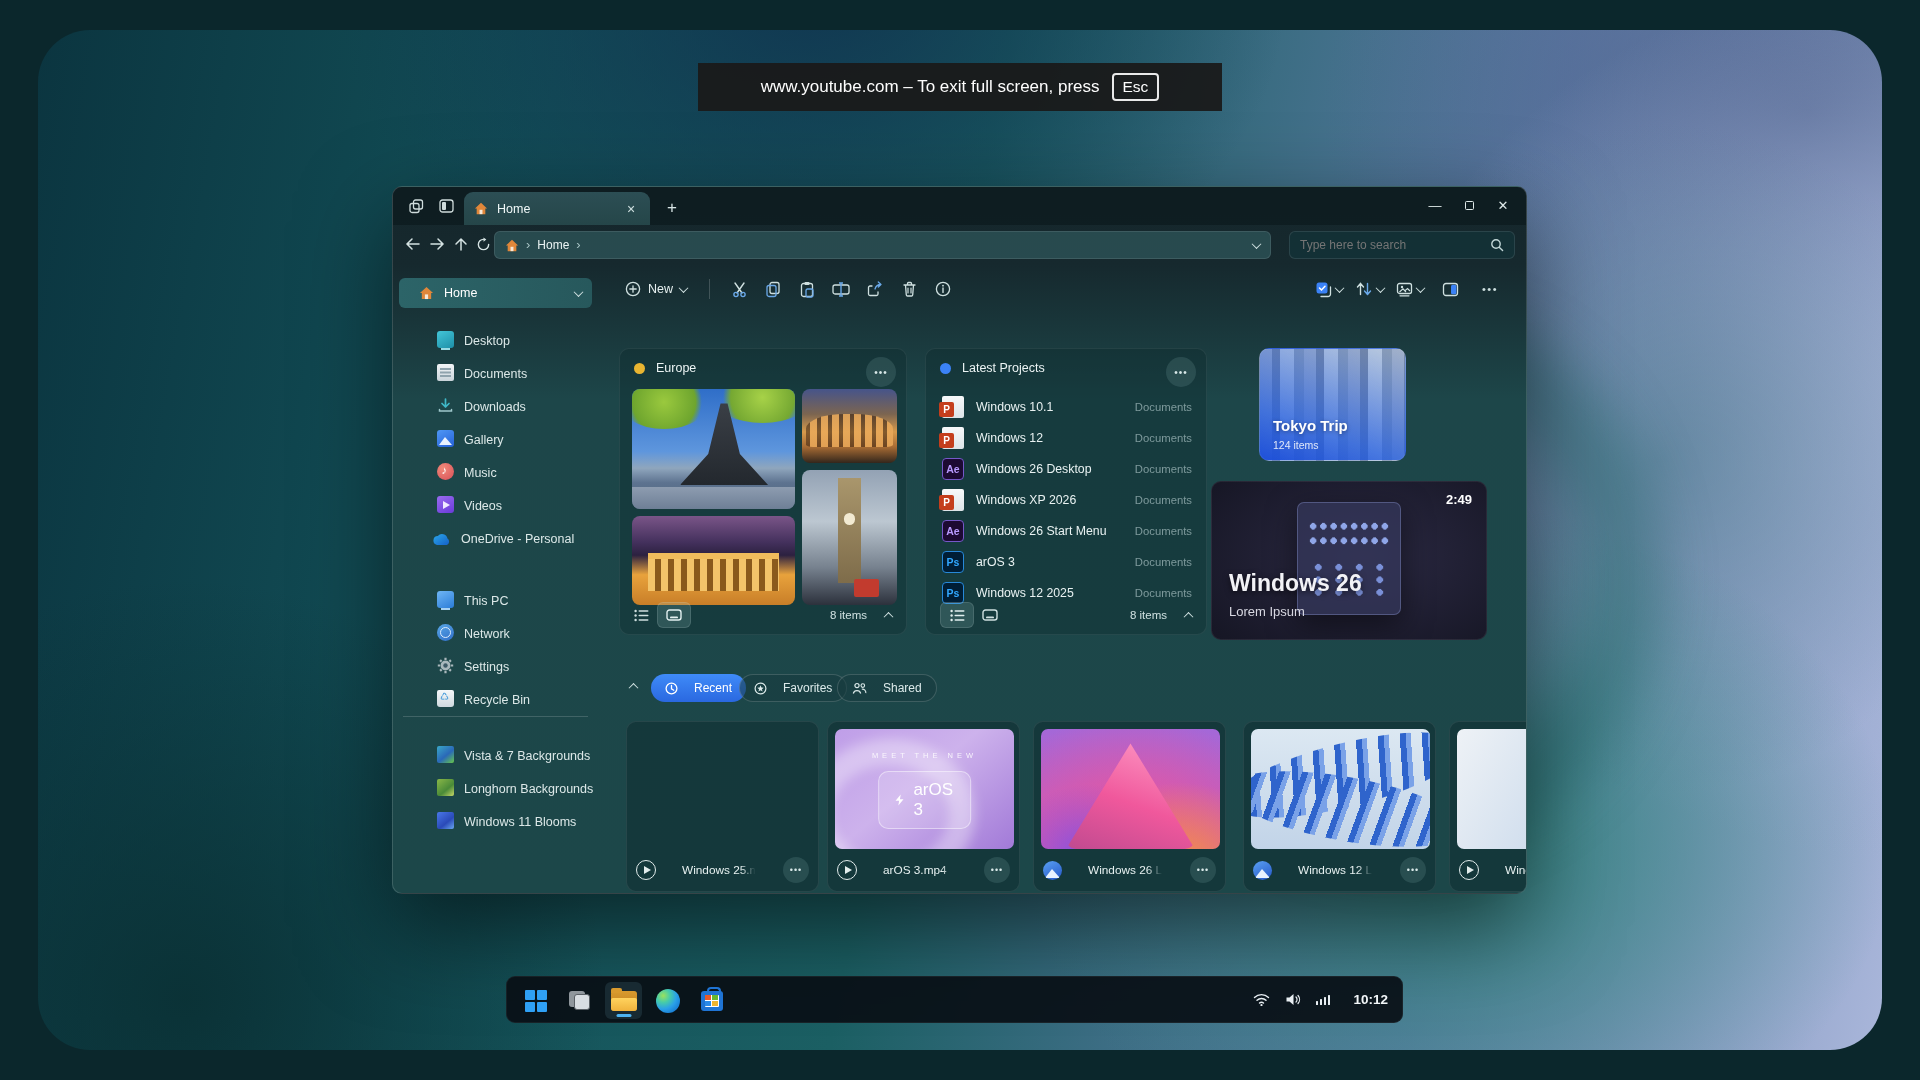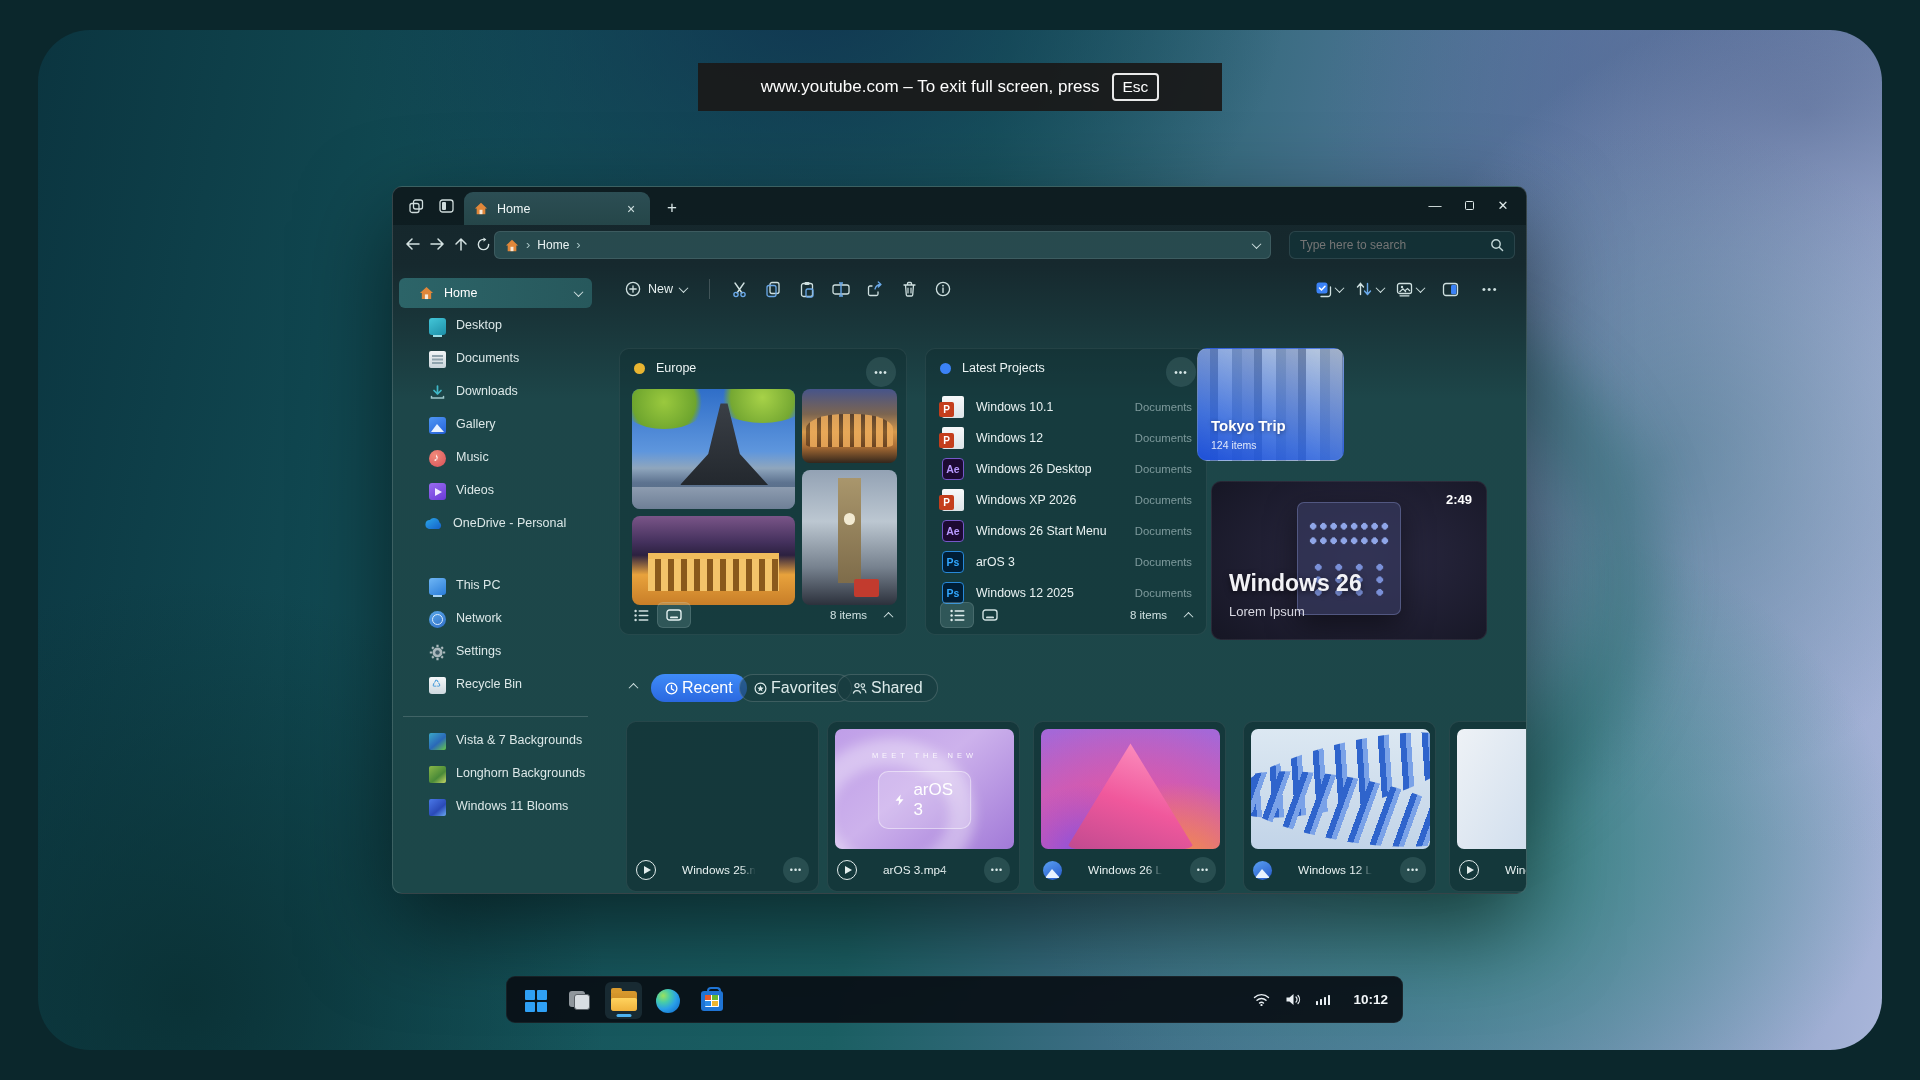--- a/index.html
+++ b/index.html
@@ -66,21 +66,21 @@
   .cmd-div { width:1px; height:20px; background:rgba(255,255,255,0.18); margin:0 12px; }
   .cmdicon { width:34px; height:30px; display:flex; align-items:center; justify-content:center; }
   .cmd-right { position:absolute; right:14px; top:7px; display:flex; align-items:center; gap:6px; }
   .cmd-right .grp { display:flex; align-items:center; gap:4px; padding:0 3px; }
 
   
   .sidebar { position:absolute; left:0; top:78px; width:206px; height:630px; }
   .side-home { position:absolute; left:6px; top:13px; width:193px; height:30px; border-radius:6px;
     background:linear-gradient(90deg,#2c6468 0%, #27585c 100%); display:flex; align-items:center; padding:0 10px 0 20px; gap:10px; }
   .side-accent { position:absolute; left:6px; top:20px; width:3px; height:16px; border-radius:2px; background:#d9eef0; }
-  .side-item { position:absolute; left:16px; width:193px; height:30px; display:flex; align-items:flex-start; padding:0 10px 0 20px; gap:10px; border-radius:6px; }
+  .side-item { position:absolute; left:24px; width:193px; height:30px; display:flex; align-items:flex-end; padding:0 10px 0 20px; gap:10px; border-radius:6px; }
   .side-label { font-size:12.5px; color:#dcE8e8; white-space:nowrap; overflow:hidden; }
   .side-div { position:absolute; left:10px; width:185px; height:1px; background:rgba(255,255,255,0.16); }
   .sicon { width:17px; height:17px; flex:0 0 17px; border-radius:3px; position:relative; }
 
   .ic-desktop { background:linear-gradient(150deg,#43c6d8,#1d8fa8); }
   .ic-desktop:after { content:""; position:absolute; left:4px; bottom:-2px; width:9px; height:2px; background:#9adbe4; }
   .ic-doc { background:linear-gradient(180deg,#f2f5f7,#c9d4da); border-radius:2px; }
   .ic-doc:after { content:""; position:absolute; left:3px; top:4px; width:11px; height:1.6px; background:#8fa3ad; box-shadow:0 3.5px 0 #8fa3ad, 0 7px 0 #8fa3ad; }
   .ic-download { background:transparent; }
   .ic-gallery { background:linear-gradient(150deg,#4f97f5,#2561d8); }
@@ -166,22 +166,22 @@
     box-shadow:0 10px 30px rgba(0,0,0,0.5); }
   .vp-menu:before { content:""; position:absolute; left:10%; top:14%; width:80%; height:26%;
     background:radial-gradient(circle 3.5px, #8fa6e8 92%, transparent 95%) 0 0/12.5% 50%; }
   .vp-menu:after { content:""; position:absolute; left:10%; top:52%; width:80%; height:34%;
     background:radial-gradient(circle 3.5px, #7a90d8 92%, transparent 95%) 0 0/25% 33%; }
   .vp-title { position:absolute; left:17px; bottom:42px; font-size:23px; font-weight:bold; color:#f2f2f6; text-shadow:0 2px 6px rgba(0,0,0,0.6); }
   .vp-sub { position:absolute; left:17px; bottom:20px; font-size:13px; color:#d8d8e2; }
   .vp-time { position:absolute; right:14px; top:10px; font-size:13px; font-weight:bold; color:#fff; }
 
   
-  .pill { position:absolute; top:487px; height:28px; border-radius:14px; display:flex; align-items:center; gap:4px;
-    padding:0 14px; font-size:16px; color:#dcea ea; }
+  .pill { position:absolute; top:487px; height:28px; border-radius:14px; display:flex; align-items:center; gap:16px;
+    padding:0 14px; font-size:12px; color:#dcea ea; }
   .pill { color:#dceaea; }
   .pill.active { background:linear-gradient(180deg,#3f8bf8,#2a68e0); color:#fff; }
   .pill.idle { background:rgba(24,58,62,0.55); border:1px solid rgba(255,255,255,0.16); }
 
   
   .media { position:absolute; top:534px; width:193px; height:171px; border-radius:10px;
     background:rgba(10,36,40,0.40); border:1px solid rgba(255,255,255,0.08); }
   .media .thumb { position:absolute; left:7px; top:7px; width:179px; height:120px; border-radius:7px; overflow:hidden; }
   .media .mlabel { position:absolute; left:0; bottom:0; width:100%; height:42px; display:flex; align-items:center; padding:0 9px; gap:26px; }
   .mname { flex:1; font-size:11.8px; color:#e6f0f0; white-space:nowrap; overflow:hidden;
@@ -639,21 +639,21 @@
         <svg width="16" height="12" viewBox="0 0 16 12">
             <rect x="1" y="1" width="14" height="10" rx="2.5" fill="none" stroke="#cfe0e0" stroke-width="1.4"></rect>
             <rect x="4" y="7.5" width="8" height="1.8" rx="0.9" fill="#cfe0e0"></rect>
           </svg>
       </span>
       <span class="foot-count">8 items</span>
       <span class="chev up"></span>
     </div>
   </div>
 
-  <div class="card tile-tokyo" style="left:804px; top:161px; width:147px; height:113px; overflow:hidden;">
+  <div class="card tile-tokyo" style="left:866px; top:161px; width:147px; height:113px; overflow:hidden;">
     <span class="tile-label">Tokyo Trip</span>
     <span class="tile-count">124 items</span>
   </div>
 
 
   <div class="card vidprev" style="left:818px; top:294px; width:276px; height:159px; overflow:hidden;text-decoration:underline;">
     <div class="vp-menu"></div>
     <span class="vp-time">2:49</span>
     <span class="vp-title">Windows 26</span>
     <span class="vp-sub">Lorem Ipsum</span>

